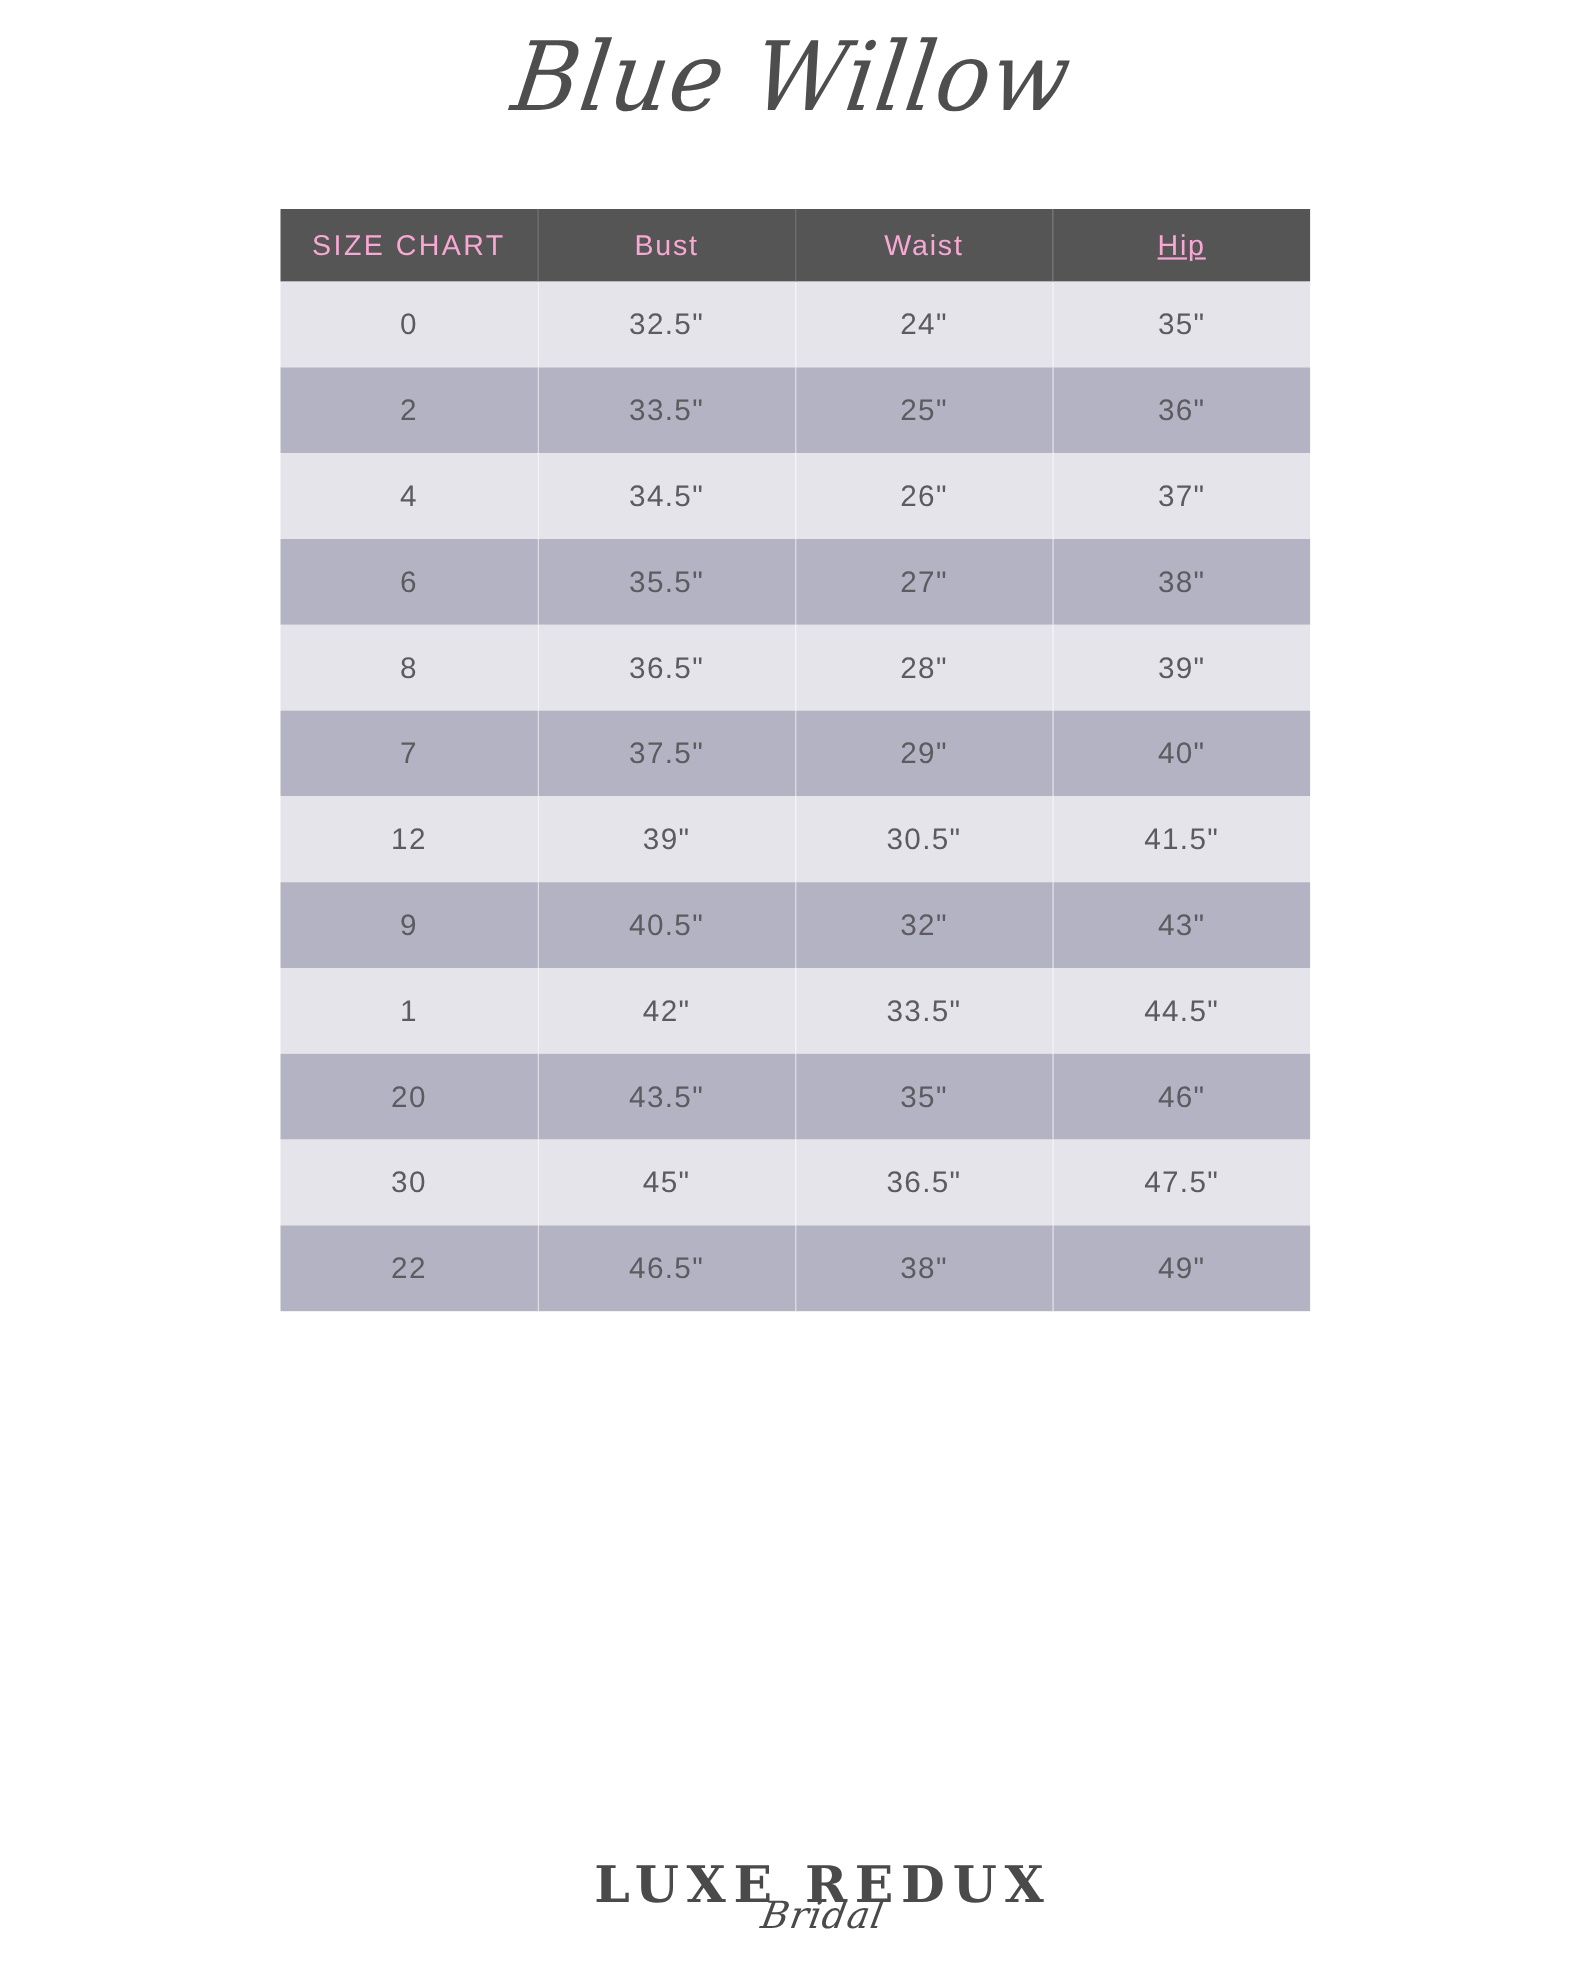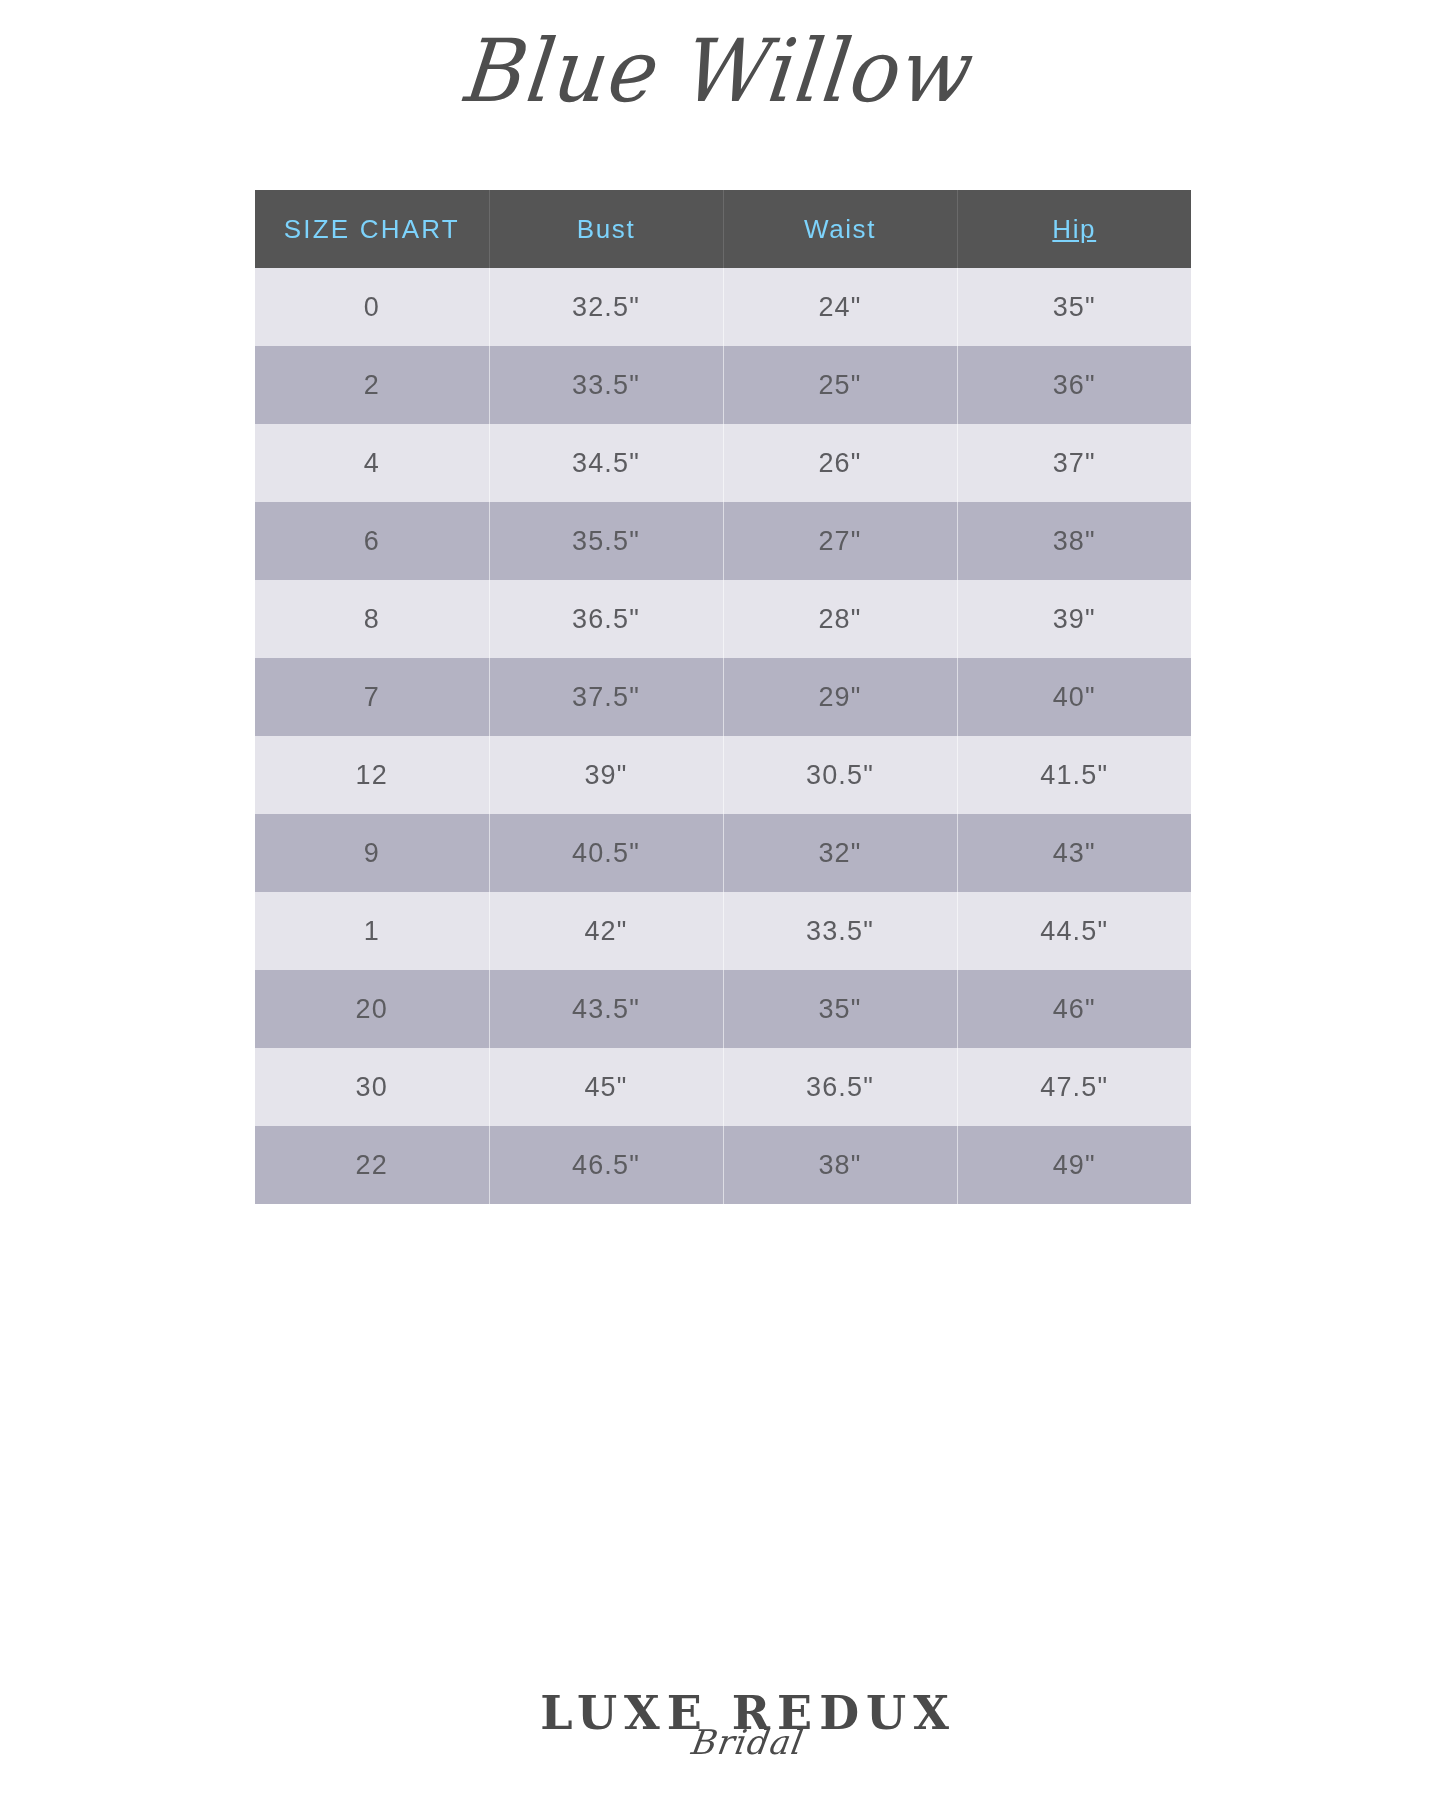--- a/index.html
+++ b/index.html
@@ -49,22 +49,22 @@
     width: 936px;
     table-layout: fixed;
   }
   table.size-table col.c1 { width: 234px; }
   table.size-table col.c2 { width: 234px; }
   table.size-table col.c3 { width: 234px; }
   table.size-table col.c4 { width: 234px; }
 
   table.size-table thead th {
     background: #555555;
-    color: #7dd3fc;
-    height: 78px;
+    color: #f9a8d4;
+    height: 66px;
     font-weight: 400;
     font-size: 26px;
     letter-spacing: 1.6px;
     text-align: center;
     vertical-align: middle;
     border-right: 1px solid #6a6a6a;
     padding: 0;
   }
   table.size-table thead th:last-child { border-right: none; text-decoration: underline; }
   table.size-table thead th.hdr-size {

